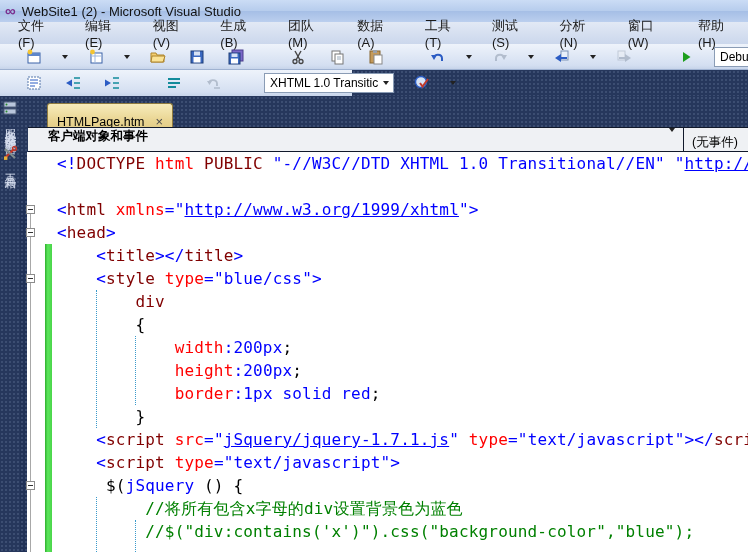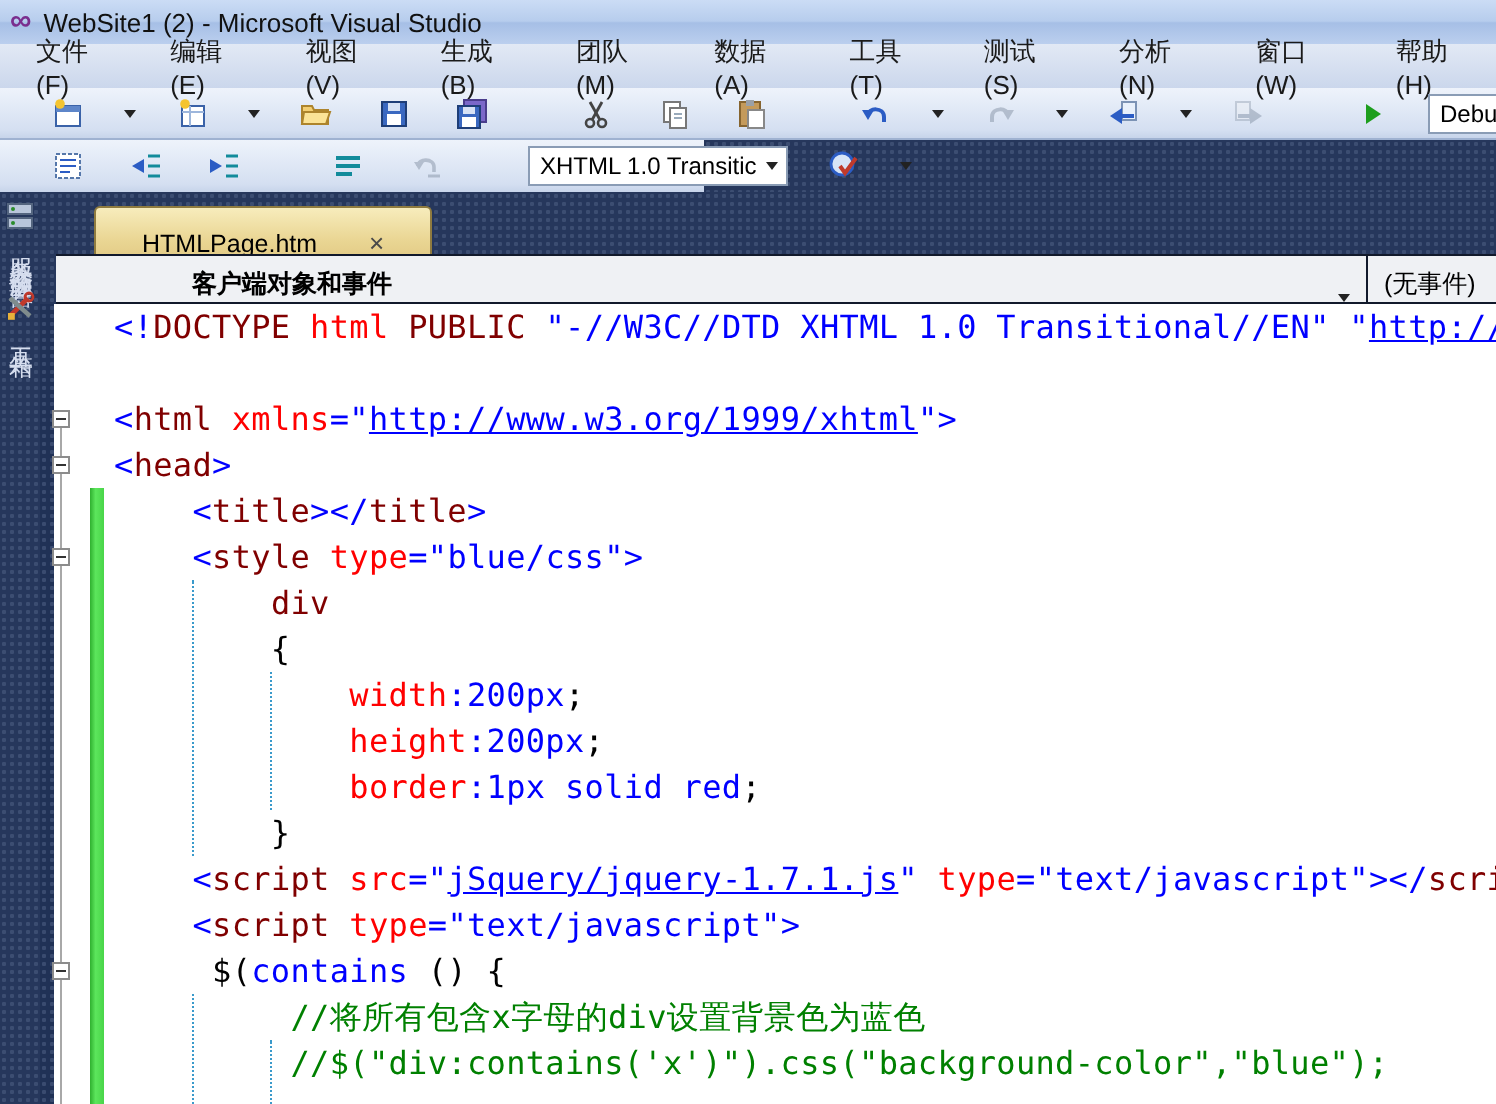--- a/index.html
+++ b/index.html
@@ -39,28 +39,28 @@
     background-size:4px 4px; }
 
   
   .main { position:absolute; top:96px; left:0; right:0; bottom:0; }
   .side-strip { position:absolute; left:0; top:0; width:20px; bottom:0; display:flex; flex-direction:column; align-items:center; padding-top:4px; }
   .side-tab { display:flex; flex-direction:column; align-items:center; margin-bottom:10px; }
   .side-label { writing-mode:vertical-rl; font-size:12px; color:#D6DEEF; letter-spacing:2px; margin-top:3px; }
   .doc { position:absolute; left:20px; top:0; right:0; bottom:0; }
 
   .tabrow { position:relative; height:31px; }
-  .tab { position:absolute; left:27px; top:7px; height:36px; display:flex; align-items:center; gap:26px;
-    padding:0 23px; border:1px solid #8F7B3F; border-bottom:none; border-radius:3px 3px 0 0;
+  .tab { position:absolute; left:27px; top:7px; height:36px; display:flex; align-items:center; gap:11px;
+    padding:0 9px; border:1px solid #8F7B3F; border-bottom:none; border-radius:3px 3px 0 0;
     background:linear-gradient(#F7ECBC, #EAD694 45%, #DAC077); font-size:12.5px; color:#000; }
   .tab-close { font-size:13px; color:#4A4A4A; line-height:10px; }
 
   .navbar { position:relative; height:25px; margin-left:8px; background:#EFF1F4;
     border-top:1px solid #11192B; border-bottom:1px solid #11192B; display:flex; align-items:center; }
-  .nav-left { flex:1; display:flex; align-items:flex-end; height:100%;padding-left:48px; }
+  .nav-left { flex:1; display:flex; align-items:flex-start; height:100%; }
   .nav-left .nav-text { padding-left:20px; font-size:12.5px; font-weight:bold; color:#000; }
   .nav-caret { margin-left:auto; margin-right:8px; }
   .nav-div { width:1px; height:100%; background:#11192B; }
   .nav-right { width:64px; display:flex; align-items:flex-end; height:100%; }
   .nav-right .nav-text { padding-left:8px; font-size:12.5px; color:#000; }
 
   
   .editor { position:absolute; left:0; top:56px; right:0; bottom:0; background:#fff; overflow:hidden; }
   .ind-margin { position:absolute; left:0; top:0; bottom:0; width:7px; background-color:#203156;
     background-image:radial-gradient(rgba(160,180,215,0.2) 1px, transparent 1.2px); background-size:4px 4px; }
@@ -378,20 +378,20 @@
             <div class="code-line"><span class="c-x">    </span><span class="c-d">&lt;</span><span class="c-e">title</span><span class="c-d">&gt;&lt;/</span><span class="c-e">title</span><span class="c-d">&gt;</span></div>
             <div class="code-line"><span class="c-x">    </span><span class="c-d">&lt;</span><span class="c-e">style</span><span class="c-x"> </span><span class="c-a">type</span><span class="c-d">="</span><span class="c-v">blue/css</span><span class="c-d">"&gt;</span></div>
             <div class="code-line"><span class="c-x">        </span><span class="c-e">div</span></div>
             <div class="code-line"><span class="c-x">        {</span></div>
             <div class="code-line"><span class="c-x">            </span><span class="c-a">width</span><span class="c-v">:200px</span><span class="c-x">;</span></div>
             <div class="code-line"><span class="c-x">            </span><span class="c-a">height</span><span class="c-v">:200px</span><span class="c-x">;</span></div>
             <div class="code-line"><span class="c-x">            </span><span class="c-a">border</span><span class="c-v">:1px solid red</span><span class="c-x">;</span></div>
             <div class="code-line"><span class="c-x">        }</span></div>
             <div class="code-line"><span class="c-x">    </span><span class="c-d">&lt;</span><span class="c-e">script</span><span class="c-x"> </span><span class="c-a">src</span><span class="c-d">="</span><span class="c-u">jSquery/jquery-1.7.1.js</span><span class="c-d">"</span><span class="c-x"> </span><span class="c-a">type</span><span class="c-d">="</span><span class="c-v">text/javascript</span><span class="c-d">"&gt;</span><span class="c-d">&lt;/</span><span class="c-e">script</span></div>
             <div class="code-line"><span class="c-x">    </span><span class="c-d">&lt;</span><span class="c-e">script</span><span class="c-x"> </span><span class="c-a">type</span><span class="c-d">="</span><span class="c-v">text/javascript</span><span class="c-d">"&gt;</span></div>
-            <div class="code-line"><span class="c-x">     $(</span><span class="c-k">contains</span><span class="c-x"> () {</span></div>
+            <div class="code-line"><span class="c-x">     $(</span><span class="c-k">jSquery</span><span class="c-x"> () {</span></div>
             <div class="code-line"><span class="c-x">         </span><span class="c-c">//将所有包含x字母的div设置背景色为蓝色</span></div>
             <div class="code-line"><span class="c-x">         </span><span class="c-c">//$("div:contains('x')").css("background-color","blue");</span></div>
           </div>
       </div>
     </div>
   </div>
 </div>
 
 </body></html>

